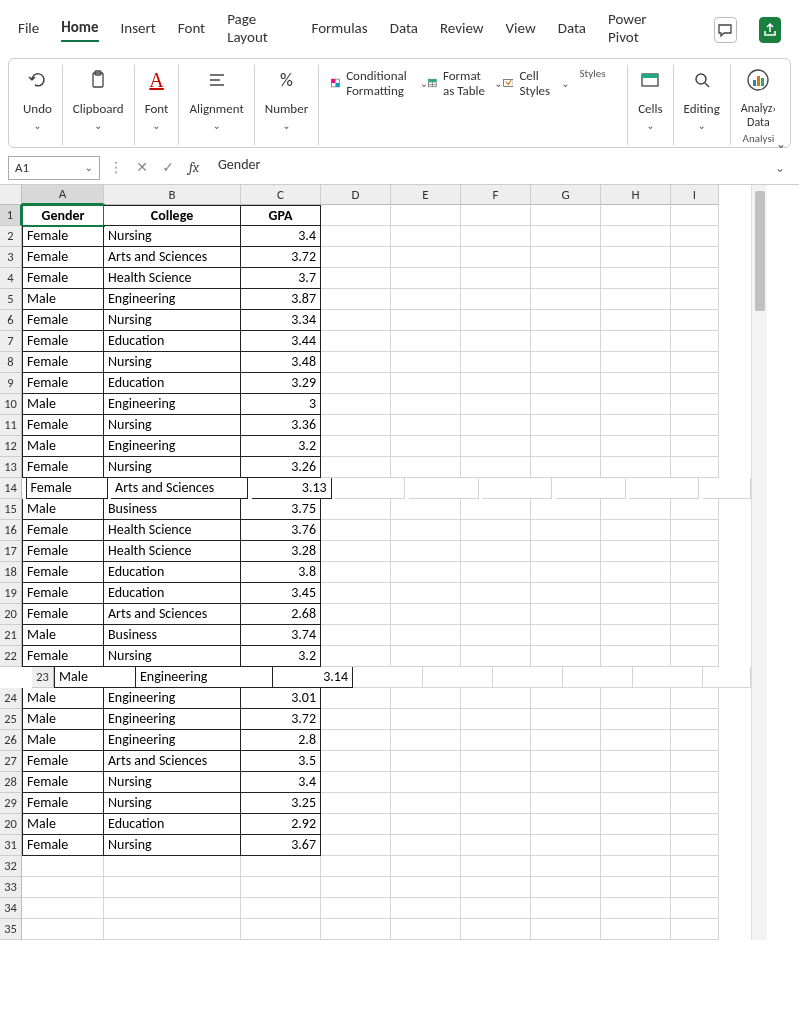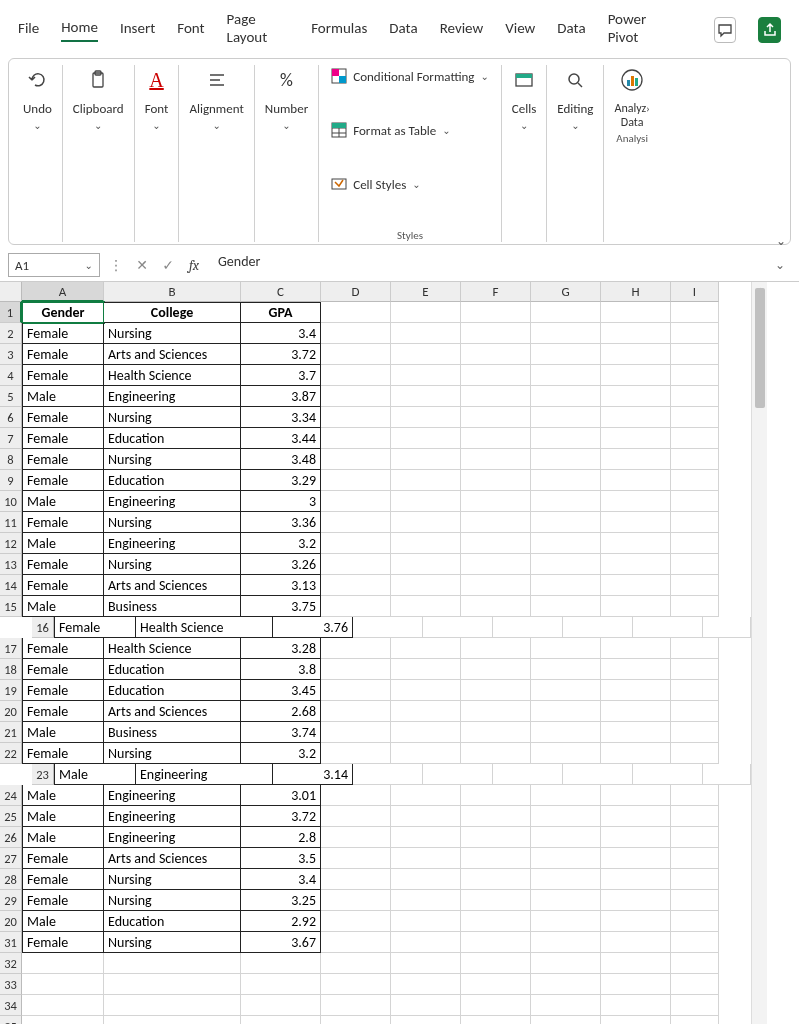--- a/index.html
+++ b/index.html
@@ -1,33 +1,33 @@
 <!DOCTYPE html>
 <html><head>
 <meta charset="utf-8">
 <style>
   * { box-sizing: border-box; margin: 0; padding: 0; }
   body { font-family: "Segoe UI", Calibri, Arial, sans-serif; font-size: 13px; background: #fff; color: #333; width: 799px; }
   
   
   .tab-row { display: flex; align-items: center; padding: 10px 18px 8px; gap: 22px; border-bottom: 0; }
   .tab { font-size: 15px; color: #333; cursor: pointer; padding-bottom: 4px; }
-  .tab.active { font-weight: 400; border-bottom: 2px solid #127245; }
+  .tab.active { font-weight: 700; border-bottom: 2px solid #127245; }
   .tab-spacer { flex: 1; }
   .tab-icon-btn { width: 26px; height: 26px; border: 1px solid #bbb; border-radius: 4px; display: flex; align-items: center; justify-content: center; cursor: pointer; }
   .tab-icon-btn.share { background: #1a7f3f; border-color: #1a7f3f; color:#fff; }
   
   
   .ribbon { display: flex; border: 1px solid #ccc; border-radius: 6px; margin: 0 8px 4px; padding: 6px 4px 2px; position: relative; }
   .ribbon-group { display: flex; flex-direction: column; align-items: center; justify-content: flex-start; border-right: 1px solid #d0d0d0; padding: 0 10px; }
   .ribbon-group:last-child { border-right: 0; }
   .rb-icon { height: 30px; display:flex; align-items:center; justify-content:center; font-size:20px; color:#333; }
   .rb-label { font-size: 13px; color:#333; margin-top:6px; text-align:center; line-height:1.2; }
   .rb-caret { font-size:10px; color:#555; margin-top:2px; }
-  .styles-group { flex-direction: column; align-items: flex-start; padding: 0 12px; gap: 32px; }
+  .styles-group { flex-direction: row; align-items: flex-start; padding: 0 12px; }
   .style-item { display:flex; align-items:center; gap:6px; font-size:13px; color:#333; padding:3px 0; cursor:pointer;}
   .style-sep-label { font-size:11px; color:#555; text-align:center; width: 100%; margin-top:2px;}
   .ribbon-dropdown { position:absolute; right:4px; bottom:-4px; font-size:12px; color:#555; cursor:pointer;}
   .analy-label{font-size:11px;color:#555;text-align:center;margin-top:2px;}
   
   
   .formula-row { display:flex; align-items:center; padding: 4px 8px; gap:6px; border-bottom:1px solid #ccc;}
   .name-box { border:1px solid #aaa; width:92px; height:24px; display:flex; align-items:center; padding:0 6px; font-size:13px; }
   .nb-caret{margin-left:auto;font-size:10px;color:#555;}
   .fb-btn{width:20px;height:24px;display:flex;align-items:center;justify-content:center;color:#888;font-size:14px;}
@@ -364,21 +364,21 @@
         <div class="cell b bl" style="width: 82px; height: 21px;">Female</div>
         <div class="cell b" style="width: 137px; height: 21px;">Nursing</div>
         <div class="cell b num" style="width: 80px; height: 21px;">3.26</div>
         <div class="cell" style="width: 70px; height: 21px;"></div>
         <div class="cell" style="width: 70px; height: 21px;"></div>
         <div class="cell" style="width: 70px; height: 21px;"></div>
         <div class="cell" style="width: 70px; height: 21px;"></div>
         <div class="cell" style="width: 70px; height: 21px;"></div>
         <div class="cell" style="width: 48px; height: 21px;"></div>
       </div>
-      <div style="display: flex;">
+      <div style="display: flex; justify-content: space-between;">
         <div class="row-hdr" style="height: 21px;">14</div>
         <div class="cell b bl" style="width: 82px; height: 21px;">Female</div>
         <div class="cell b" style="width: 137px; height: 21px;">Arts and Sciences</div>
         <div class="cell b num" style="width: 80px; height: 21px;">3.13</div>
         <div class="cell" style="width: 70px; height: 21px;"></div>
         <div class="cell" style="width: 70px; height: 21px;"></div>
         <div class="cell" style="width: 70px; height: 21px;"></div>
         <div class="cell" style="width: 70px; height: 21px;"></div>
         <div class="cell" style="width: 70px; height: 21px;"></div>
         <div class="cell" style="width: 48px; height: 21px;"></div>
@@ -388,21 +388,21 @@
         <div class="cell b bl" style="width: 82px; height: 21px;">Male</div>
         <div class="cell b" style="width: 137px; height: 21px;">Business</div>
         <div class="cell b num" style="width: 80px; height: 21px;">3.75</div>
         <div class="cell" style="width: 70px; height: 21px;"></div>
         <div class="cell" style="width: 70px; height: 21px;"></div>
         <div class="cell" style="width: 70px; height: 21px;"></div>
         <div class="cell" style="width: 70px; height: 21px;"></div>
         <div class="cell" style="width: 70px; height: 21px;"></div>
         <div class="cell" style="width: 48px; height: 21px;"></div>
       </div>
-      <div style="display: flex; padding-left: 32px;">
+      <div style="display: flex;">
         <div class="row-hdr" style="height: 21px;">16</div>
         <div class="cell b bl" style="width: 82px; height: 21px;">Female</div>
         <div class="cell b" style="width: 137px; height: 21px;">Health Science</div>
         <div class="cell b num" style="width: 80px; height: 21px;">3.76</div>
         <div class="cell" style="width: 70px; height: 21px;"></div>
         <div class="cell" style="width: 70px; height: 21px;"></div>
         <div class="cell" style="width: 70px; height: 21px;"></div>
         <div class="cell" style="width: 70px; height: 21px;"></div>
         <div class="cell" style="width: 70px; height: 21px;"></div>
         <div class="cell" style="width: 48px; height: 21px;"></div>

